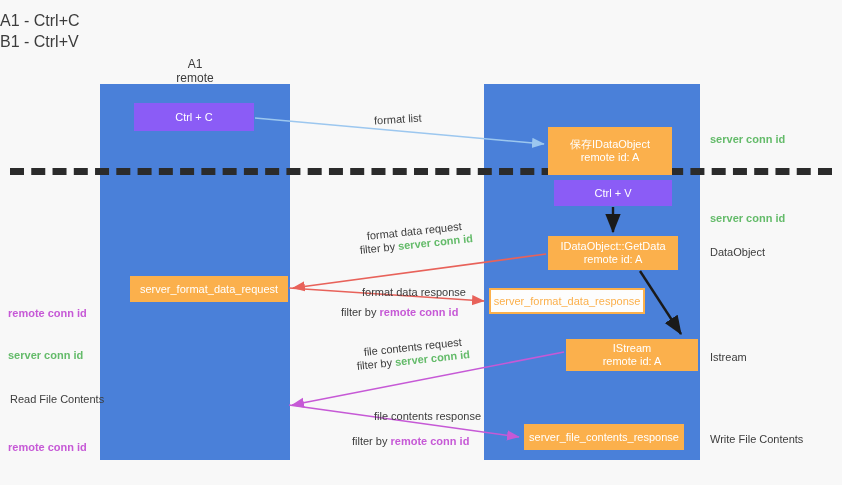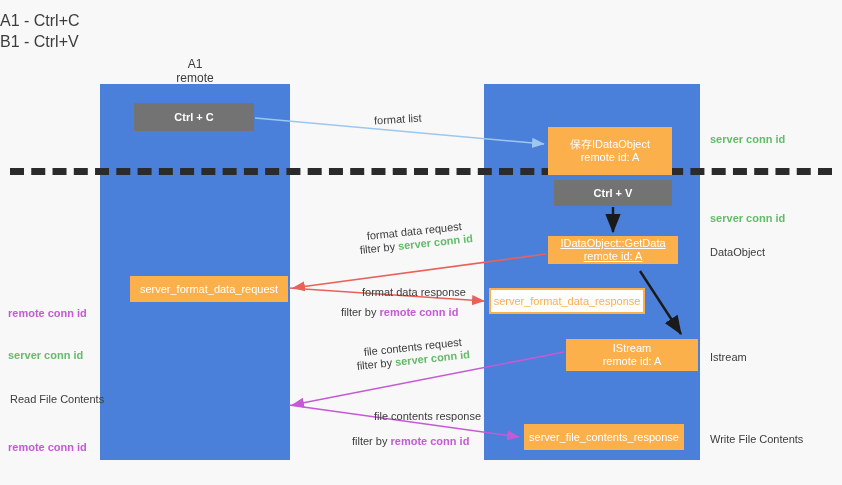--- a/index.html
+++ b/index.html
@@ -41,28 +41,28 @@
   
   .box{
     box-sizing:border-box;
     display:flex;flex-direction:column;
     align-items:center;justify-content:center;
     text-align:center;
     font-size:11px;line-height:13px;
     color:#ffffff;
     white-space:pre-line;
   }
-  .box.green{background:#737373;font-weight:bold;}
+  .box.green{background:#8b5cf6;}
   .box.orange{background:#fbb04c;}
   .box.orange-outline{background:#fdfdfd;border:2px solid #fbb04c;color:#fbb04c;}
 
   #box-ctrlc{left:134px;top:103px;width:120px;height:28px;}
   #box-dataobject{left:548px;top:127px;width:124px;height:48px;}
   #box-ctrlv{left:554px;top:180px;width:118px;height:26px;}
-  #box-getdata{left:548px;top:236px;width:130px;height:28px;text-decoration:underline;}
+  #box-getdata{left:548px;top:236px;width:130px;height:34px;}
   #box-istream{left:566px;top:339px;width:132px;height:32px;}
   #box-fmt-req{left:130px;top:276px;width:158px;height:26px;}
   #box-fmt-resp{left:489px;top:288px;width:156px;height:26px;}
   #box-file-req{left:128px;top:393px;width:160px;height:26px;}
   #box-file-resp{left:524px;top:424px;width:160px;height:26px;}
 
   
   .side{font-size:11px;line-height:14px;white-space:pre;}
   .green-t{color:#64bb6a;font-weight:bold;}
   .purple-t{color:#c659d6;font-weight:bold;}

